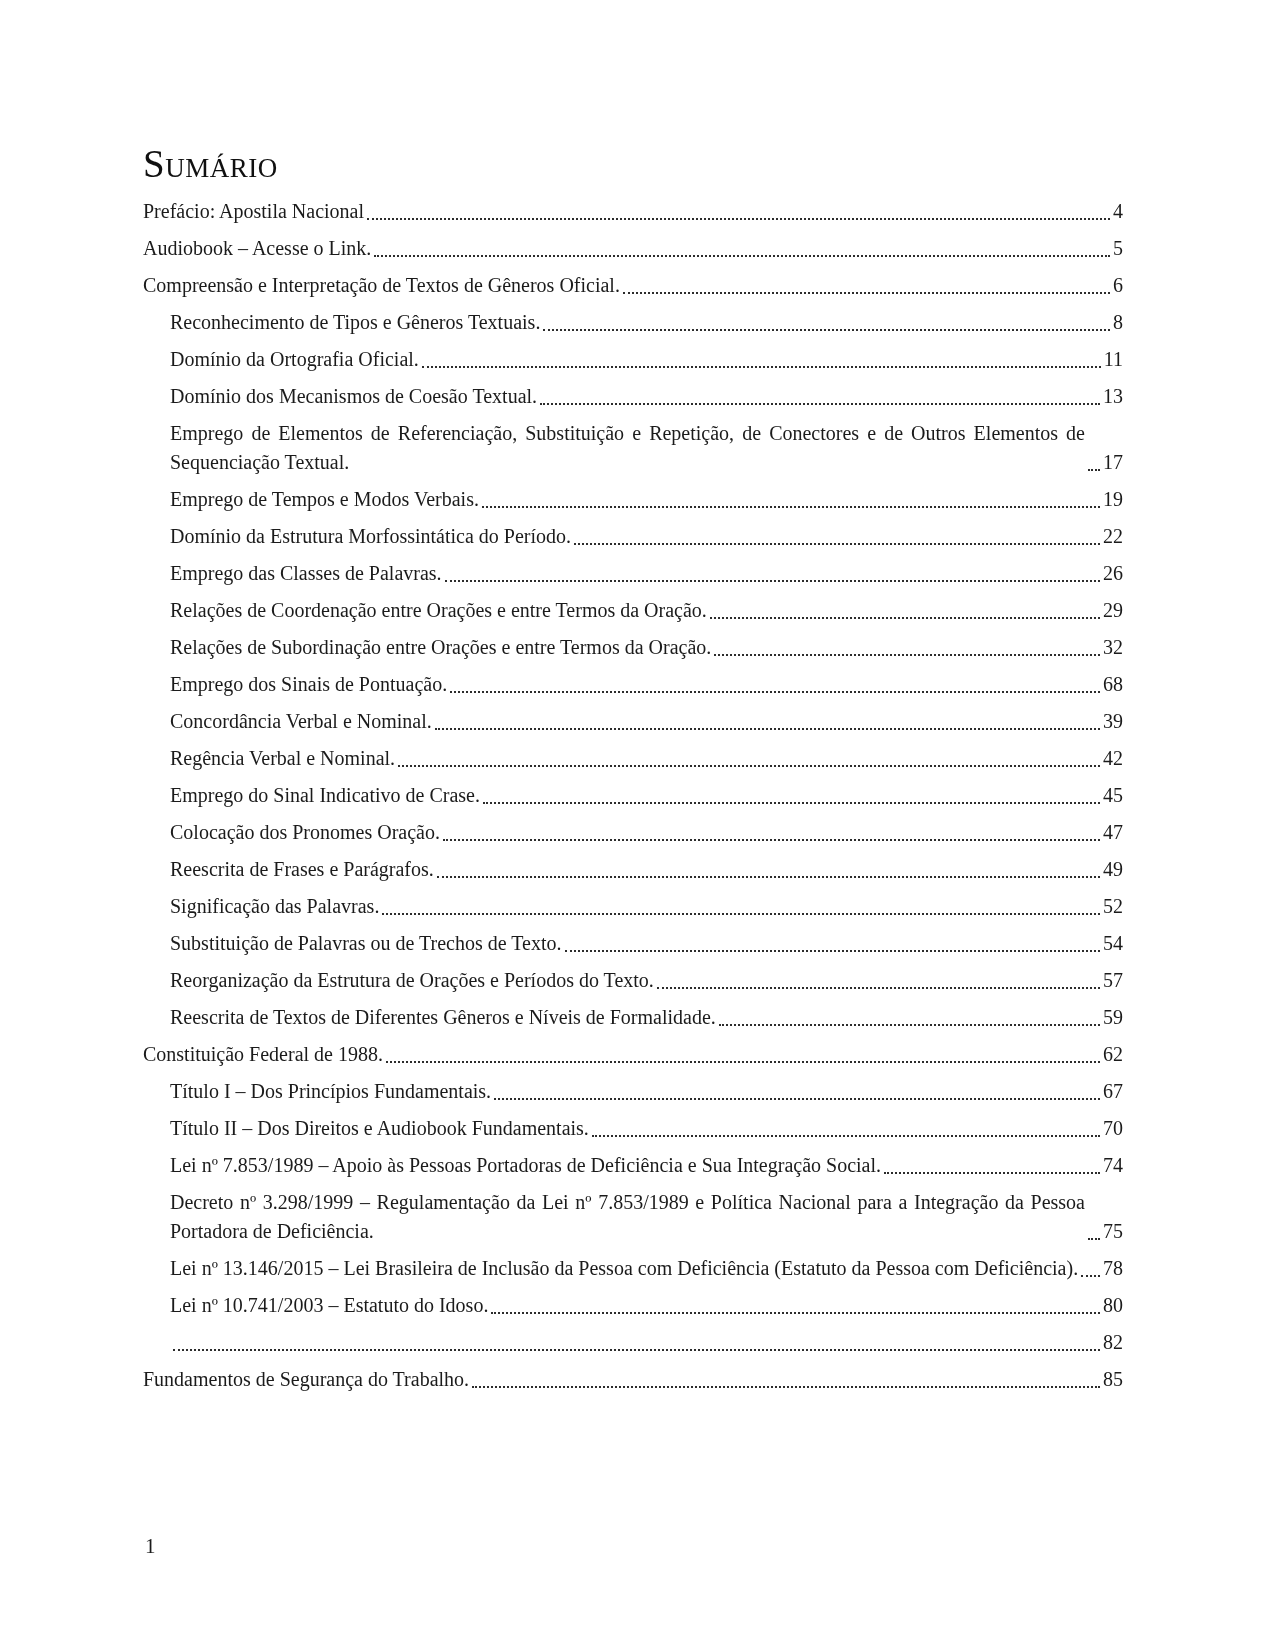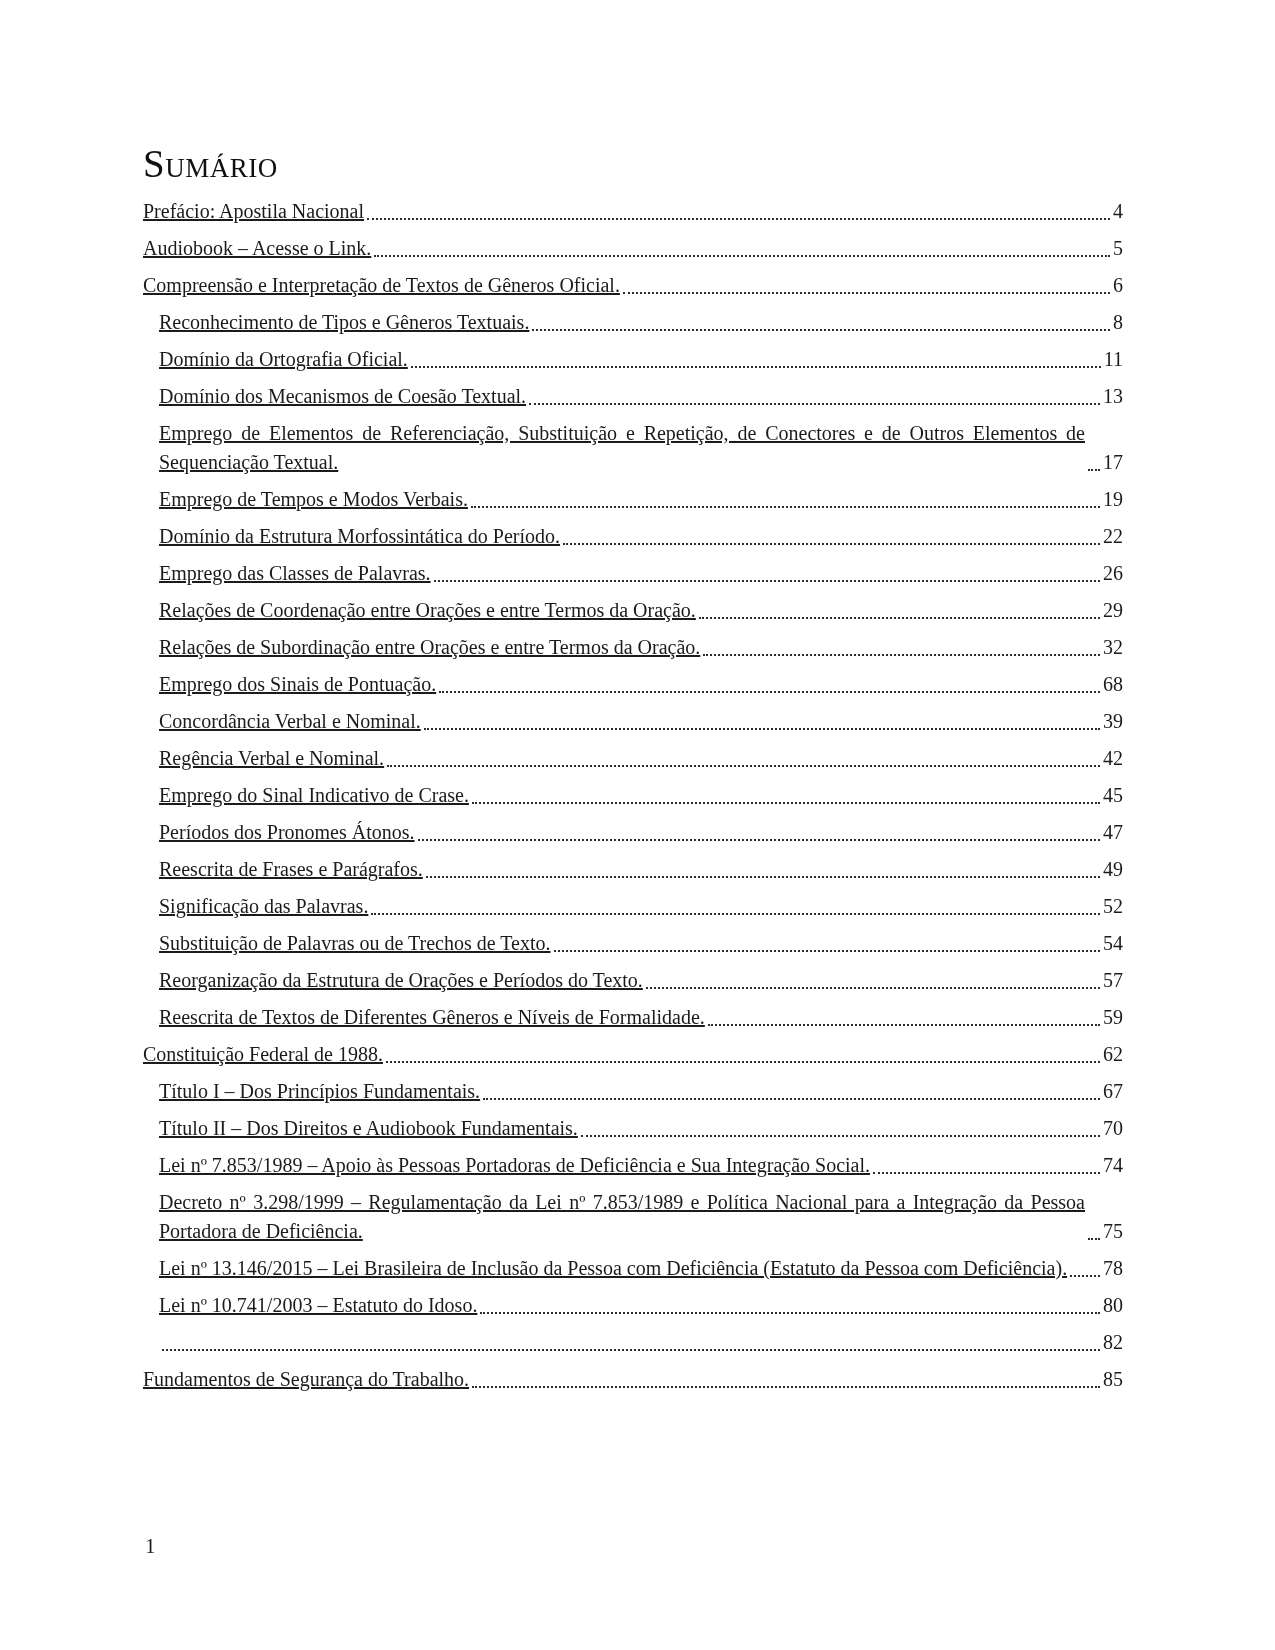--- a/index.html
+++ b/index.html
@@ -34,26 +34,25 @@
   .toc-entry {
     display: flex;
     align-items: flex-end;
     margin: 0 0 8px 0;
     font-size: 20px;
     line-height: 29px;
     color: #1b1b1b;
     cursor: default;
   }
   .toc-entry.level-1 {
-    margin-left: 16px;
+    margin-left: 27px;
   }
   .entry-text {
     flex: 0 1 auto;
     text-align: justify;
-    text-decoration: underline;
   }
   .leader {
     flex: 1 1 auto;
     min-width: 12px;
     border-bottom: 2px dotted #2c2c2c;
     margin: 0 3px 6px 3px;
     height: 0;
   }
   .page-num {
     flex: 0 0 auto;
@@ -164,21 +163,21 @@
     <span class="page-num">42</span>
   </div>
 
   <div class="toc-entry level-1">
     <span class="entry-text">Emprego do Sinal Indicativo de Crase.</span>
     <span class="leader"></span>
     <span class="page-num">45</span>
   </div>
 
   <div class="toc-entry level-1">
-    <span class="entry-text">Períodos dos Pronomes Átonos.</span>
+    <span class="entry-text">Colocação dos Pronomes Oração.</span>
     <span class="leader"></span>
     <span class="page-num">47</span>
   </div>
 
   <div class="toc-entry level-1">
     <span class="entry-text">Reescrita de Frases e Parágrafos.</span>
     <span class="leader"></span>
     <span class="page-num">49</span>
   </div>
 

